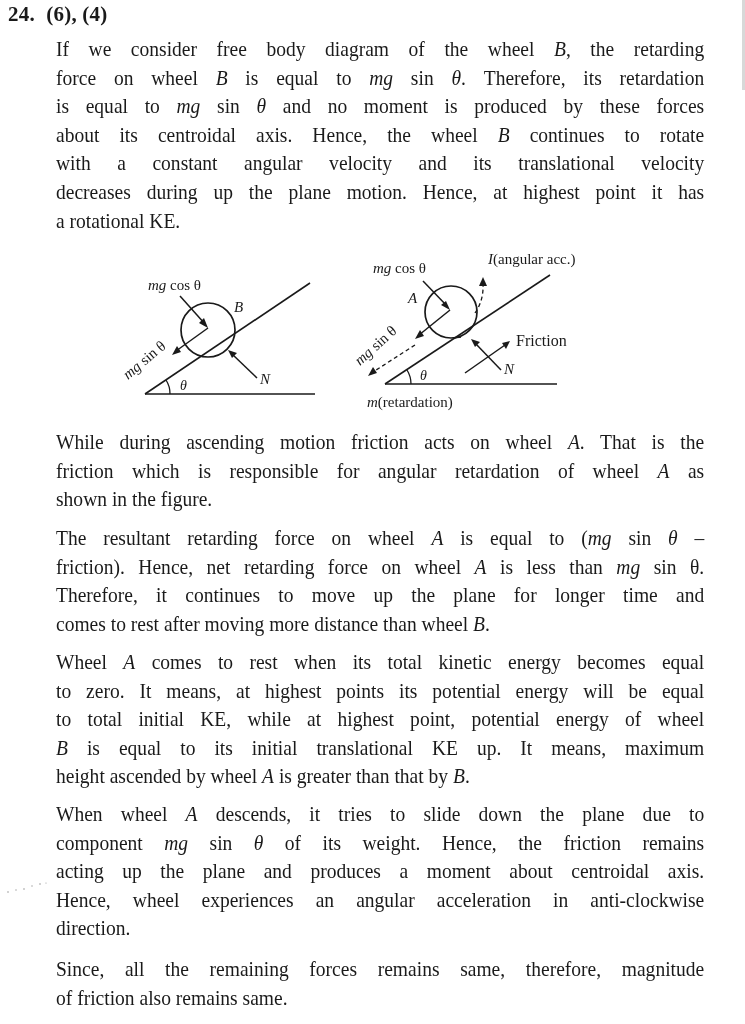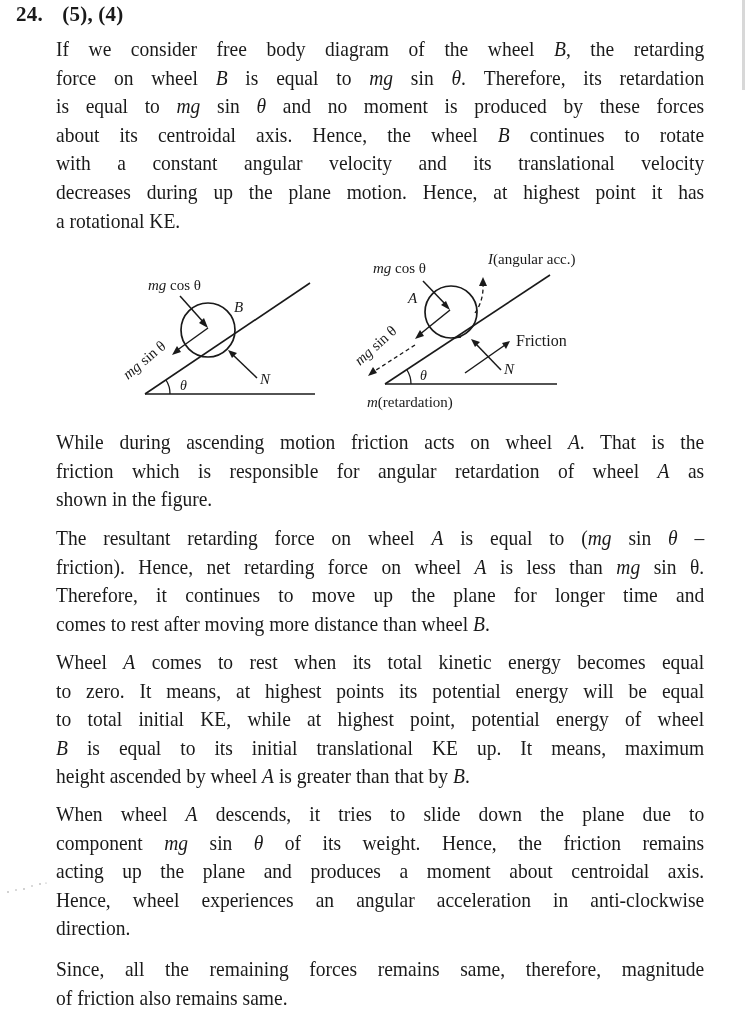--- a/index.html
+++ b/index.html
@@ -1,39 +1,39 @@
 <!DOCTYPE html>
 <html><head>
 <meta charset="utf-8">
 <style>
   html, body { margin: 0; padding: 0; background: #ffffff; }
   body { width: 745px; height: 1024px; position: relative; overflow: hidden; color: #1a1a1a;
          font-family: "Liberation Serif", "DejaVu Serif", serif; }
   .page { position: absolute; left: 0; top: 0; width: 745px; height: 1024px; }
   .qnum { position: absolute; left: 8px; top: 2px; font-size: 21px; font-weight: bold; letter-spacing: 0.2px; }
-  .qnum span { margin-right: 6px; margin-left: 8px; }
+  .qnum span { margin-right: 6px; }
   .para { position: absolute; left: 56px; width: 648px; font-size: 21px; line-height: 28.6px;
           text-align: justify; transform-origin: left top; transform: scaleX(0.93); width: 697px; }
   .para .ln { display: block; text-align: justify; text-align-last: justify; white-space: nowrap; }
   .para .ln.last { text-align-last: left; }
   i { font-style: italic; }
   .fig { position: absolute; }
   .fig text { font-family: "Liberation Serif", "DejaVu Serif", serif; fill: #1a1a1a; }
   .rightrule { position: absolute; right: 0; top: 0; width: 3px; height: 90px; background: #d8d8d8; }
   .speck { position: absolute; left: 4px; top: 880px; width: 46px; height: 16px; }
 </style>
 </head>
 <body>
 
 <div class="page">
   <div class="rightrule"></div>
 
   <div class="qnum">
     <span>24.</span>
-    <span>(5), (4)</span>
+    <span>(6), (4)</span>
   </div>
 
   <div class="para" id="p1" style="top:35px;">
       <span class="ln"><span>If we consider free body diagram of the wheel </span><i>B</i><span>, the retarding</span></span>
       <span class="ln"><span>force on wheel </span><i>B</i><span> is equal to </span><i>mg</i><span> sin </span><i>θ</i><span>. Therefore, its retardation</span></span>
       <span class="ln"><span>is equal to </span><i>mg</i><span> sin </span><i>θ</i><span> and no moment is produced by these forces</span></span>
       <span class="ln"><span>about its centroidal axis. Hence, the wheel </span><i>B</i><span> continues to rotate</span></span>
       <span class="ln"><span>with a constant angular velocity and its translational velocity</span></span>
       <span class="ln"><span>decreases during up the plane motion. Hence, at highest point it has</span></span>
       <span class="ln last"><span>a rotational KE.</span></span>

